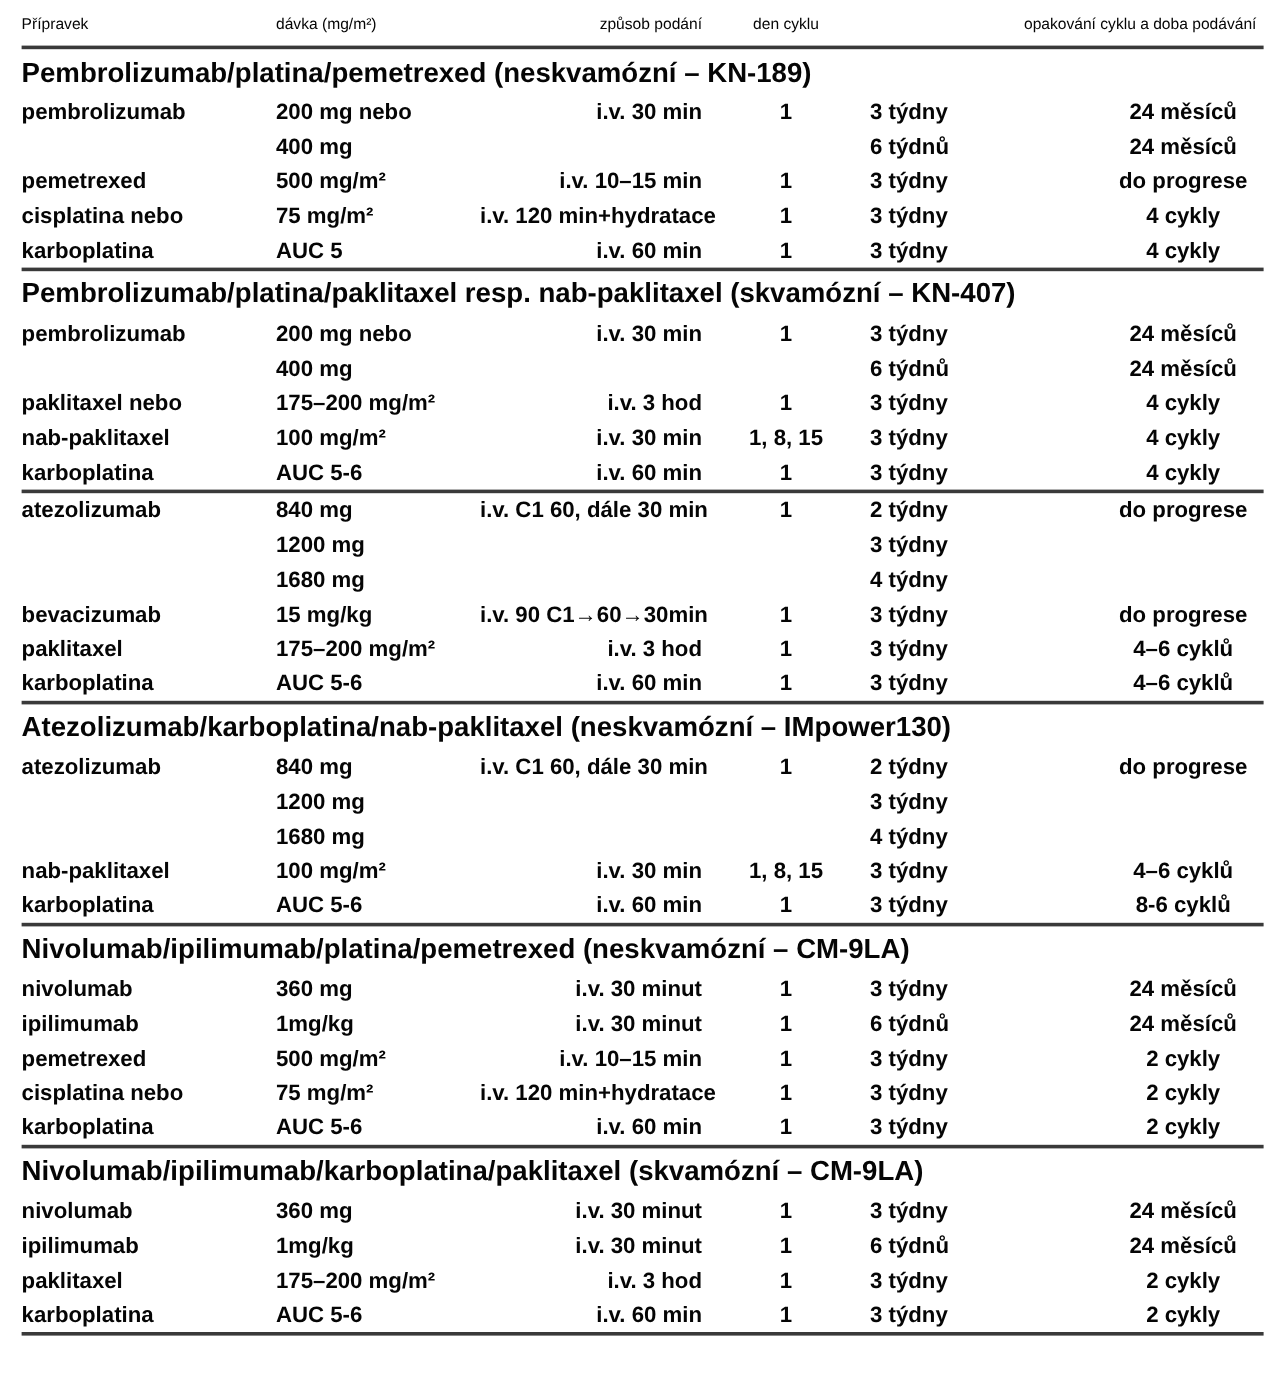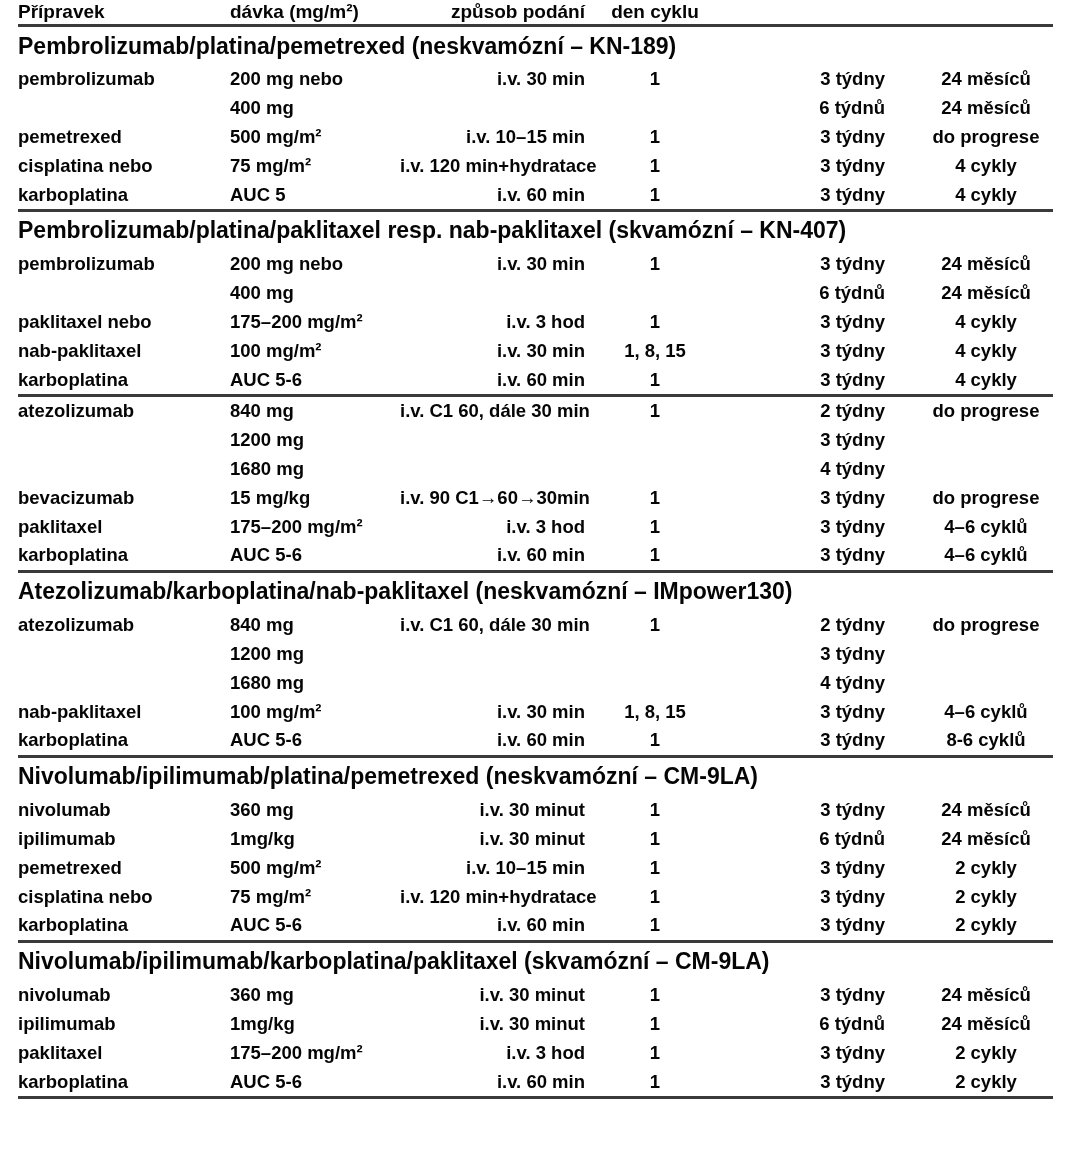--- a/index.html
+++ b/index.html
@@ -22,30 +22,30 @@
     margin-left: 18px;
     width: 1035px;
   }
   .grid-row {
     display: grid;
     grid-template-columns: 212px 170px 185px 140px 160px 168px;
     align-items: center;
     font-weight: bold;
   }
   .thead {
-    height: 24px;
-    font-weight: 700;
-    font-size: 19px;
+    height: 38px;
+    font-weight: 400;
+    font-size: 13px;
   }
   .cell { white-space: nowrap; overflow: visible; }
   .c-drug  { text-align: left; }
   .c-dose  { text-align: left; }
   .c-route { text-align: right; }
   .c-day   { text-align: center; }
-  .c-rep   { text-align: right; }
+  .c-rep   { }
   .c-dur   { text-align: center; padding-left: 34px; }
   .h-repdur {
     grid-column: 5 / 7;
     text-align: right;
     padding-right: 6px;
   }
   .rule {
     height: 3px;
     background: #3a3a3a;
     width: 1035px;
@@ -65,20 +65,21 @@
 <body>
 
 <div class="page">
   <div class="tablewrap">
 
     <div class="grid-row thead">
       <div class="cell c-drug">Přípravek</div>
       <div class="cell c-dose">dávka (mg/m²)</div>
       <div class="cell c-route">způsob podání</div>
       <div class="cell c-day">den cyklu</div>
+      <div class="cell h-repdur">opakování cyklu a doba podávání</div>
     </div>
     <div class="rule"></div>
 
     <div id="sections">
   <div class="section">
     <div class="section-title">Pembrolizumab/platina/pemetrexed (neskvamózní – KN-189)</div>
     <div class="section-rows">
   <div class="grid-row data-row">
     <div class="cell c-drug">pembrolizumab</div>
     <div class="cell c-dose">200 mg nebo</div>

